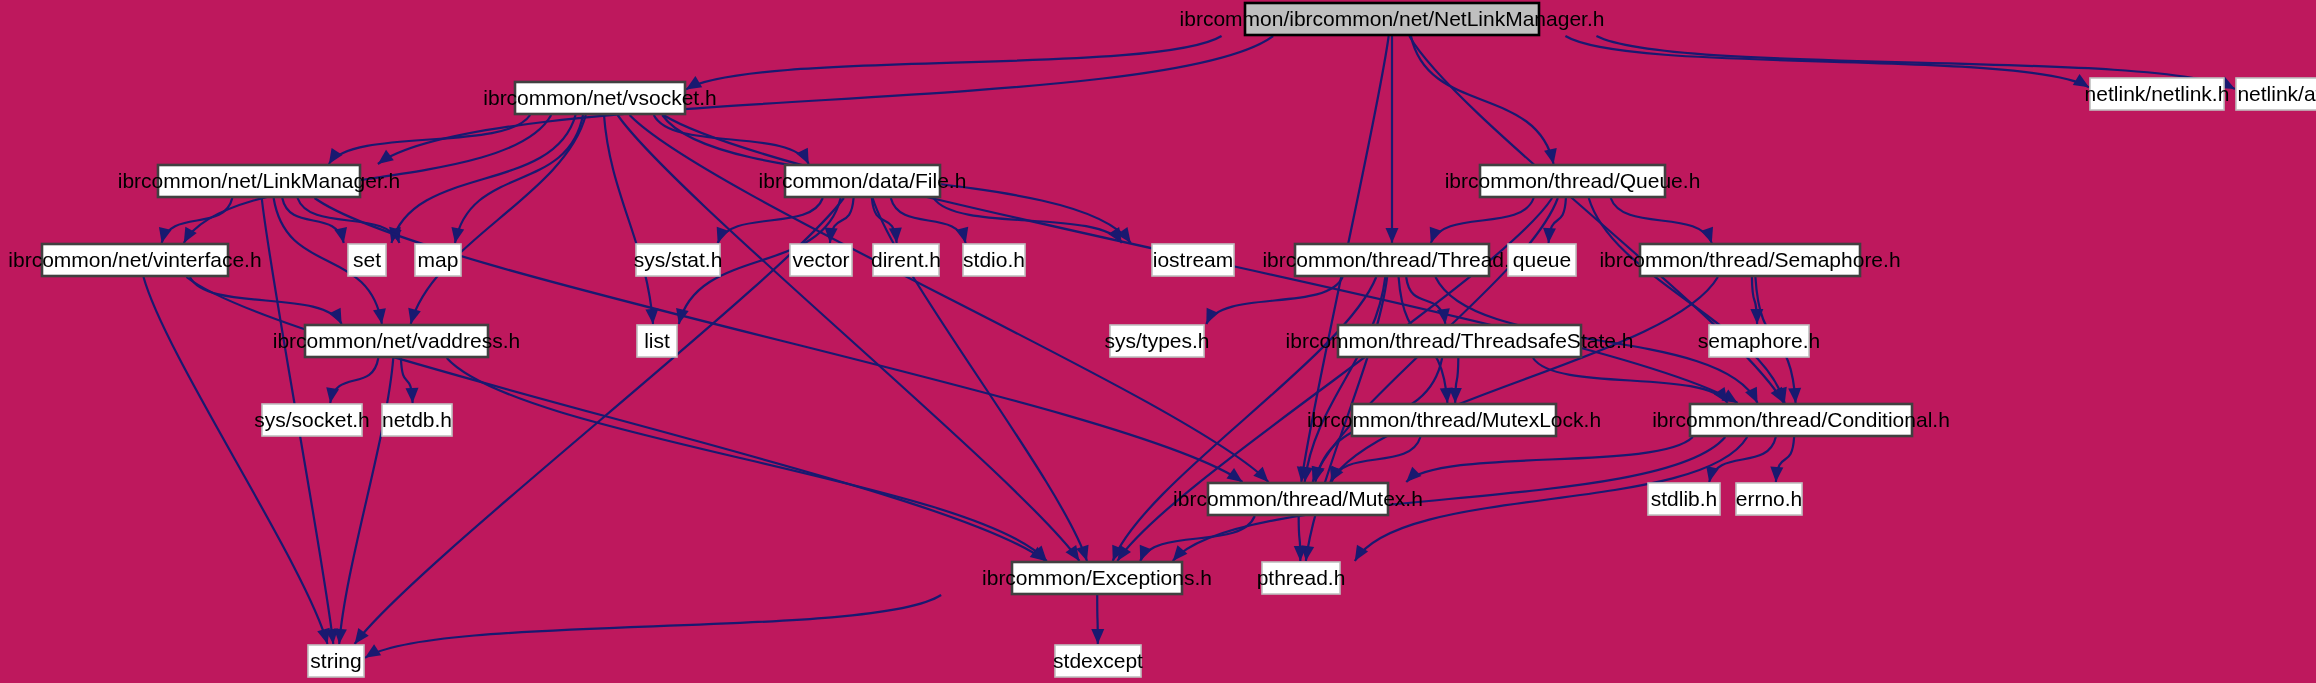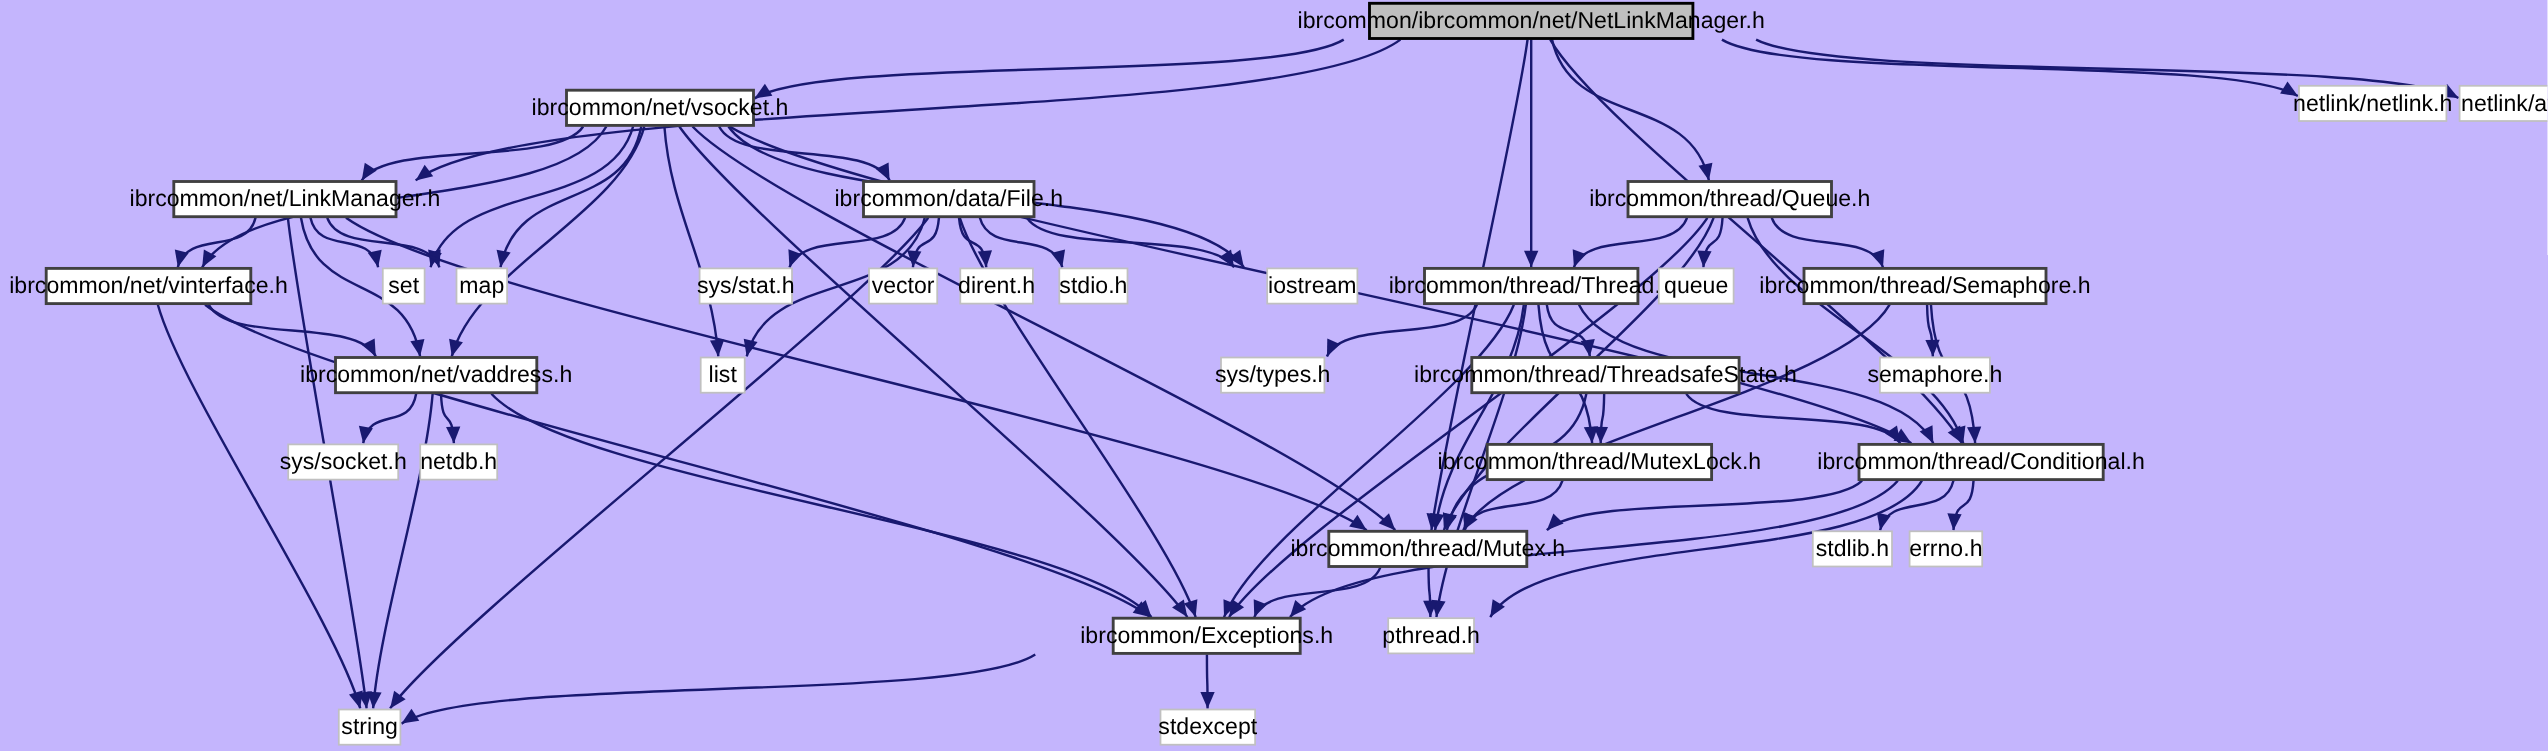--- a/index.html
+++ b/index.html
@@ -1,17 +1,17 @@
 <!DOCTYPE html>
 <html><head>
 <meta charset="utf-8">
 <style>
   html,body{margin:0;padding:0;background:#ffffff;}
   body{font-family:"Liberation Sans", sans-serif;}
-  #graph-wrap{position:relative;width:2316px;height:683px;overflow:hidden;background:#c4b5fd;}
+  #graph-wrap{position:relative;width:2316px;height:683px;overflow:hidden;background:#be185d;}
   svg{display:block;}
   .edge{fill:none;stroke:#191970;stroke-width:2.2;}
   .arrow{fill:#191970;stroke:none;}
   .node-label{font-family:"Liberation Sans", sans-serif;font-size:21px;fill:#000;dominant-baseline:middle;text-anchor:middle;}
   .node-box{fill:#ffffff;stroke:#c0c0c0;stroke-width:1.6;}
   .node-box.hdr{fill:#ffffff;stroke:#404040;stroke-width:2.6;}
   .node-box.root{fill:#bfbfbf;stroke:#000000;stroke-width:2.6;}
 </style>
 </head>
 <body>

